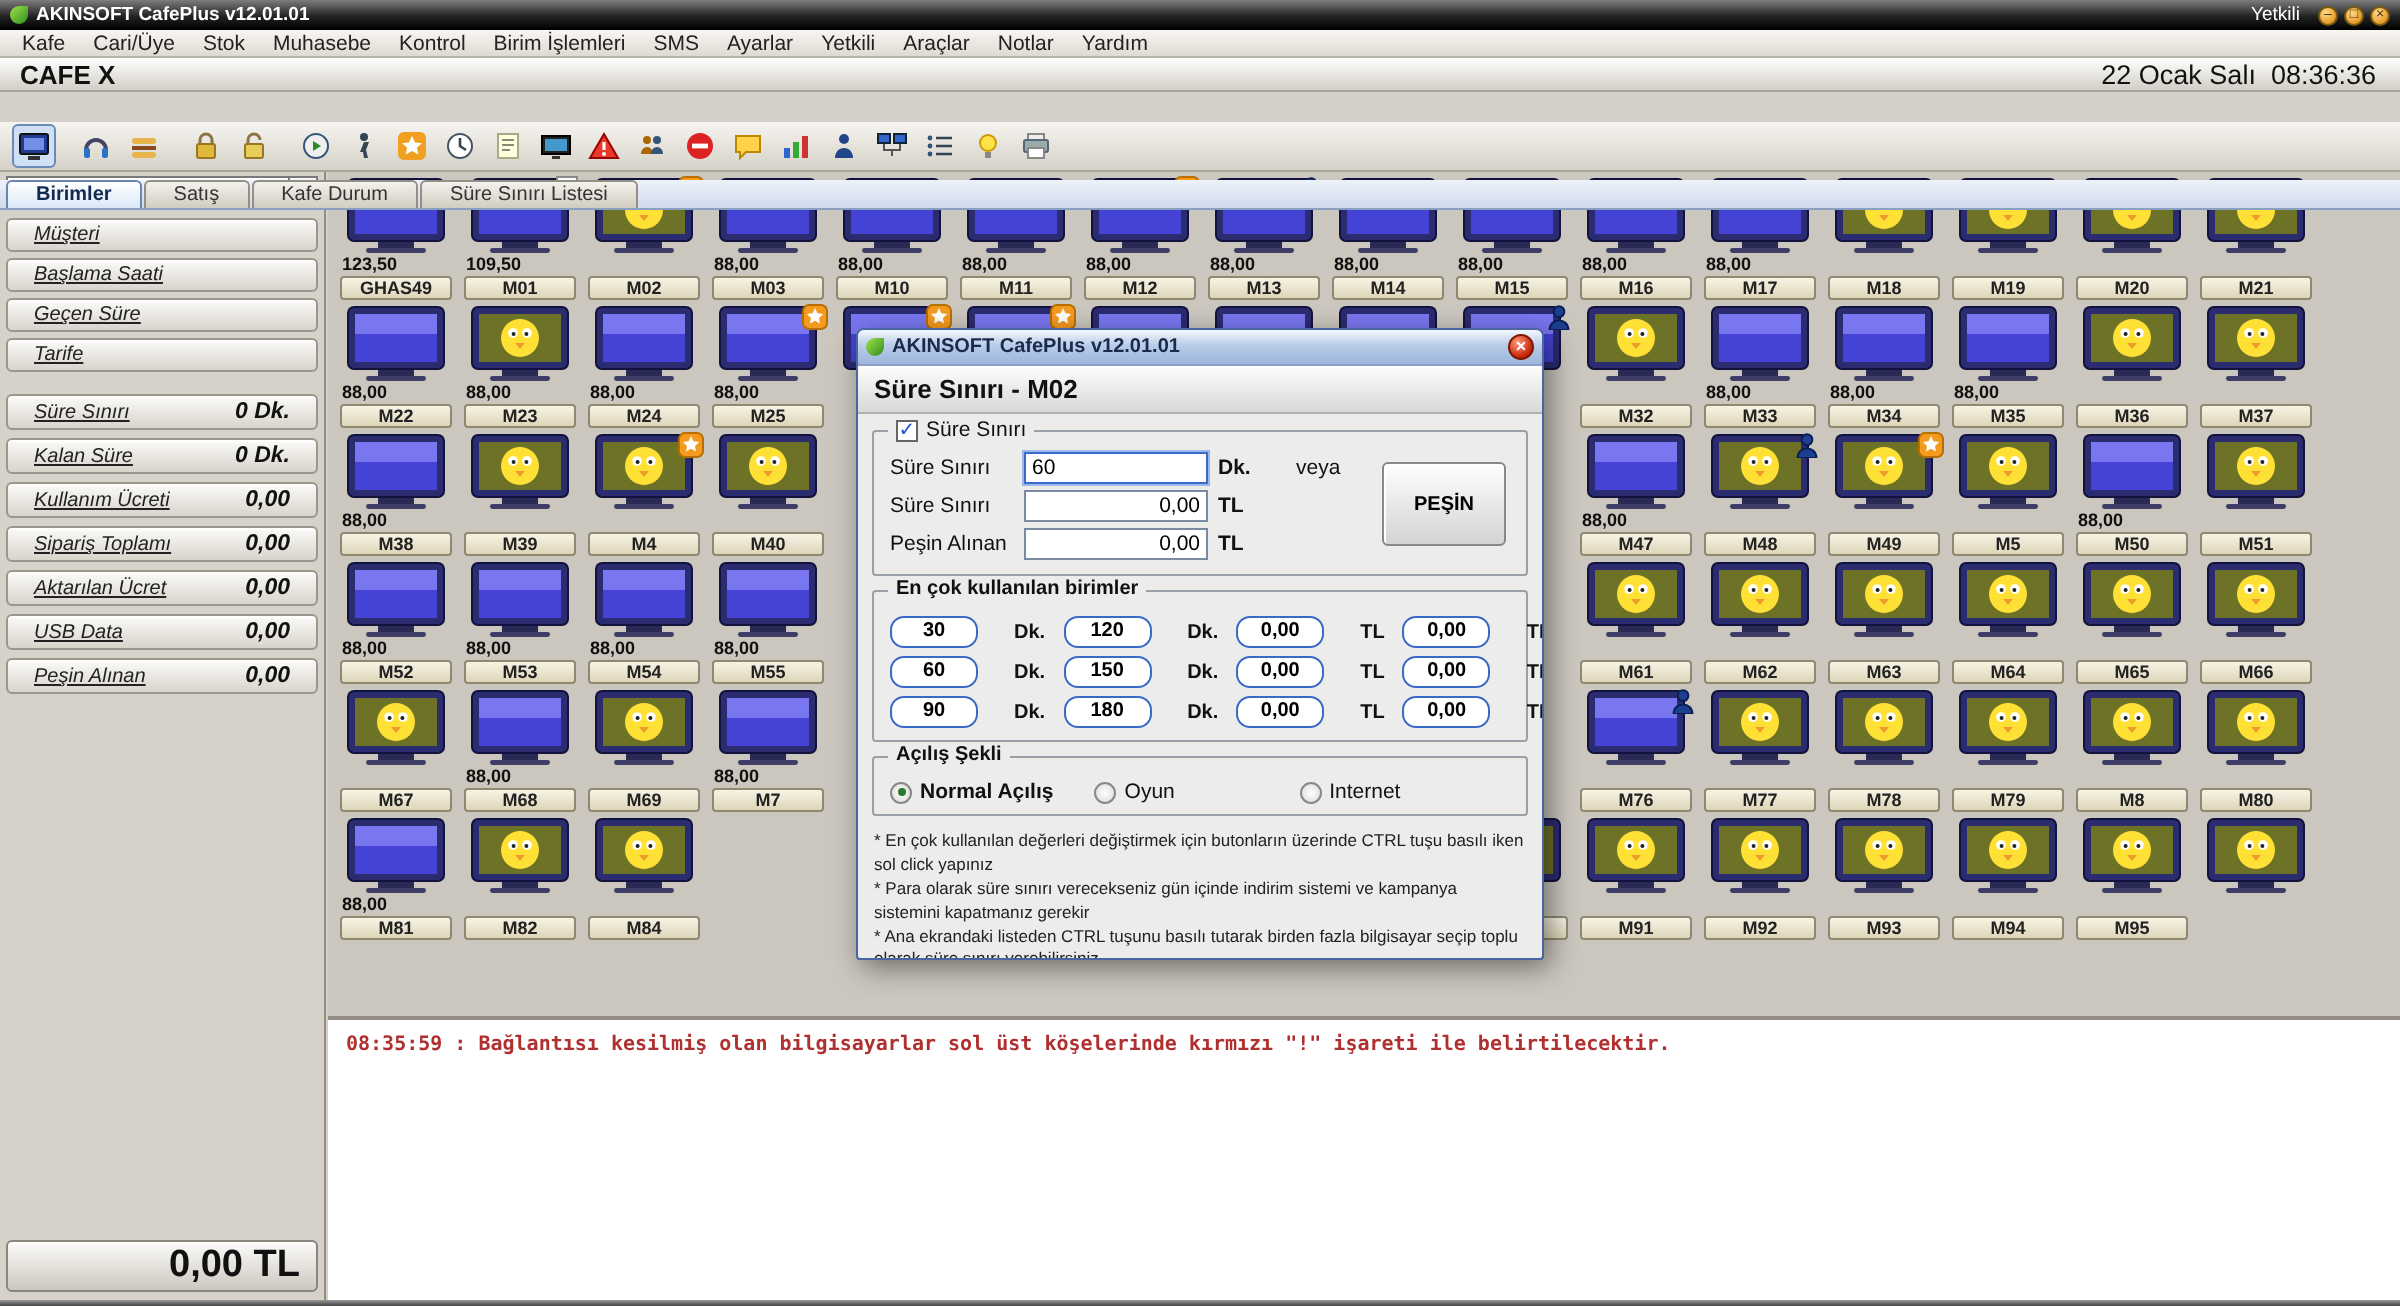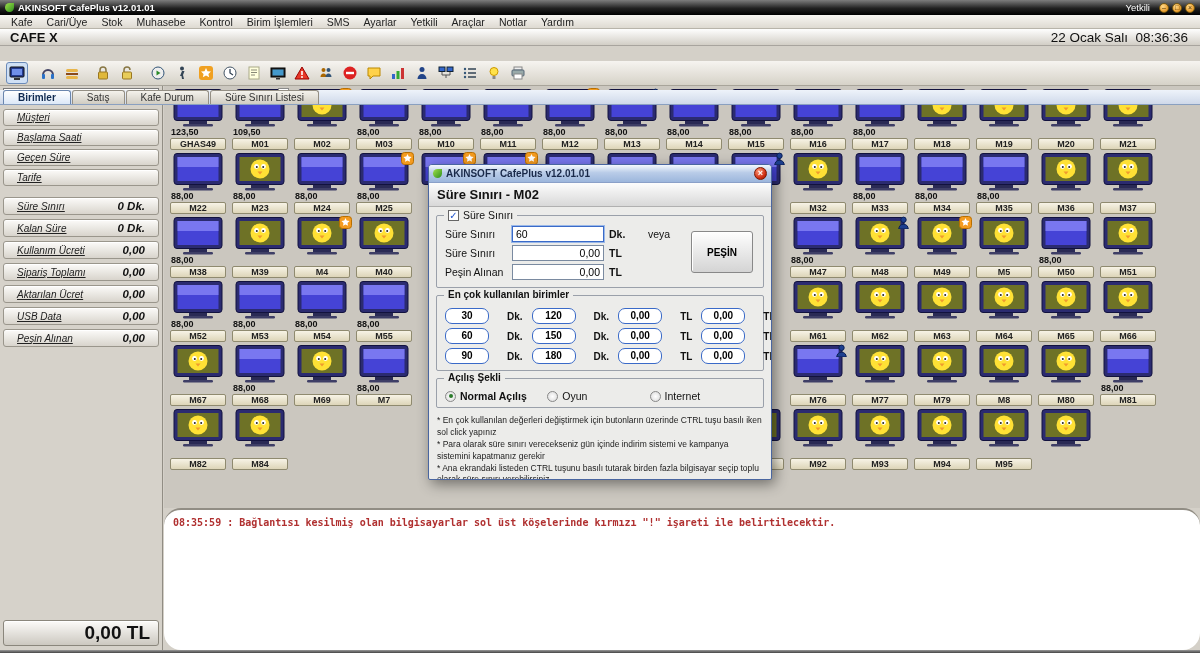--- a/index.html
+++ b/index.html
@@ -35,21 +35,21 @@
 #side-total{position:absolute;left:3px;right:3px;bottom:4px;height:26px;background:linear-gradient(#fcfbf9,#ccc8c0);border:1px solid #8a867c;border-radius:3px;display:flex;align-items:center;justify-content:flex-end;padding-right:8px;font-size:19px;font-weight:bold;box-shadow:inset 0 1px 0 #fff;}
 #main{position:absolute;left:164px;top:86px;right:0;height:422px;background:#cbc7bf;overflow:hidden;}
 #grid{display:grid;grid-template-columns:repeat(16,62px);grid-auto-rows:64px;padding:2px 0 0 4px;}
 .cell{position:relative;width:60px;height:62px;}
 .cell.hid{visibility:hidden;}
 .mon{position:absolute;left:5px;top:1px;width:50px;height:40px;}
 .price{position:absolute;left:3px;bottom:13px;font-size:9px;font-weight:bold;color:#111;}
 .badge{position:absolute;right:0;top:0;width:13px;height:13px;z-index:2;}
 .badge svg{width:13px;height:13px;}
 .unit-label{position:absolute;left:2px;right:2px;bottom:0;height:12px;background:linear-gradient(#f7f3e6,#ddd5b8);border:1px solid #8f8a6f;border-radius:2px;font-size:9px;font-weight:bold;text-align:center;line-height:10px;color:#222;}
-#log{position:absolute;left:164px;right:0;top:508px;bottom:3px;background:#fff;border-top:2px solid #918d84;padding:7px 9px;font-family:"DejaVu Sans Mono","Liberation Mono",monospace;font-size:10px;color:var(--log_red,#b03030);font-weight:bold;border-radius:17px;}
+#log{position:absolute;left:164px;right:0;top:508px;bottom:3px;background:#fff;border-top:2px solid #918d84;padding:7px 9px;font-family:"DejaVu Sans Mono","Liberation Mono",monospace;font-size:10px;color:var(--log_red,#b03030);font-weight:bold;}
 #bottom-edge{position:absolute;left:0;bottom:0;width:100%;height:3px;background:linear-gradient(#999,#444);}
 
 #dialog{position:absolute;left:428px;top:164px;width:344px;height:316px;background:#ececea;border:1px solid #4a66a0;border-radius:4px 4px 2px 2px;box-shadow:3px 4px 14px rgba(0,0,0,.45);overflow:hidden;z-index:50;}
 .dlg-titlebar{height:18px;background:linear-gradient(#f4f8fd,#b9cce8 45%,#9cb6dc);display:flex;align-items:center;gap:4px;padding:0 4px;border-bottom:1px solid #8aa0c8;}
 .dlg-title{font-size:10px;font-weight:bold;color:#1a2a4a;}
 .dlg-close{margin-left:auto;width:13px;height:13px;border-radius:50%;background:radial-gradient(circle at 35% 30%,#ff9a7a,var(--alert_red,#d83a1a) 65%,#8a1c00);border:1px solid #7a1800;color:#fff;font-size:9px;line-height:11px;text-align:center;font-weight:bold;}
 .dlg-heading{height:24px;line-height:24px;padding-left:8px;font-size:13px;font-weight:bold;background:linear-gradient(#fdfdfd,#d8d8d8);border-bottom:1px solid #b0b0b0;}
 .dlg-body{padding:8px 7px 4px;}
 .group{position:relative;border:1px solid #9aa0aa;border-radius:2px;margin-bottom:7px;background:#ececea;}
 .glegend{position:absolute;top:-7px;left:7px;background:#ececea;padding:0 4px;font-size:10px;font-weight:bold;}
@@ -1114,20 +1114,35 @@
             <rect x="4.5" y="4" width="41" height="24" fill="#6e7226"></rect>
             <circle cx="25" cy="16" r="9.5" fill="#ffe135"></circle>
             <circle cx="21.5" cy="13.5" r="2.4" fill="#fff"></circle>
             <circle cx="28.5" cy="13.5" r="2.4" fill="#fff"></circle>
             <circle cx="21.8" cy="14" r="1" fill="#222"></circle>
             <circle cx="28.2" cy="14" r="1" fill="#222"></circle>
             <path d="M22.5 18.5h5l-2.5 3z" fill="#f09a2e"></path>
             <rect x="16" y="32" width="18" height="3" fill="#2a2a55"></rect>
             <rect x="10" y="35" width="30" height="2.5" rx="1.2" fill="#3e3e66"></rect>
           </svg>
+          <div class="unit-label">M78</div>
+        </div>
+        <div class="cell">
+          <svg class="mon" viewBox="0 0 50 40">
+            <rect x="1" y="0.5" width="48" height="31" rx="3" fill="#2b2b70" stroke="#12123e"></rect>
+            <rect x="4.5" y="4" width="41" height="24" fill="#6e7226"></rect>
+            <circle cx="25" cy="16" r="9.5" fill="#ffe135"></circle>
+            <circle cx="21.5" cy="13.5" r="2.4" fill="#fff"></circle>
+            <circle cx="28.5" cy="13.5" r="2.4" fill="#fff"></circle>
+            <circle cx="21.8" cy="14" r="1" fill="#222"></circle>
+            <circle cx="28.2" cy="14" r="1" fill="#222"></circle>
+            <path d="M22.5 18.5h5l-2.5 3z" fill="#f09a2e"></path>
+            <rect x="16" y="32" width="18" height="3" fill="#2a2a55"></rect>
+            <rect x="10" y="35" width="30" height="2.5" rx="1.2" fill="#3e3e66"></rect>
+          </svg>
           <div class="unit-label">M79</div>
         </div>
         <div class="cell">
           <svg class="mon" viewBox="0 0 50 40">
             <rect x="1" y="0.5" width="48" height="31" rx="3" fill="#2b2b70" stroke="#12123e"></rect>
             <rect x="4.5" y="4" width="41" height="24" fill="#6e7226"></rect>
             <circle cx="25" cy="16" r="9.5" fill="#ffe135"></circle>
             <circle cx="21.5" cy="13.5" r="2.4" fill="#fff"></circle>
             <circle cx="28.5" cy="13.5" r="2.4" fill="#fff"></circle>
             <circle cx="21.8" cy="14" r="1" fill="#222"></circle>

